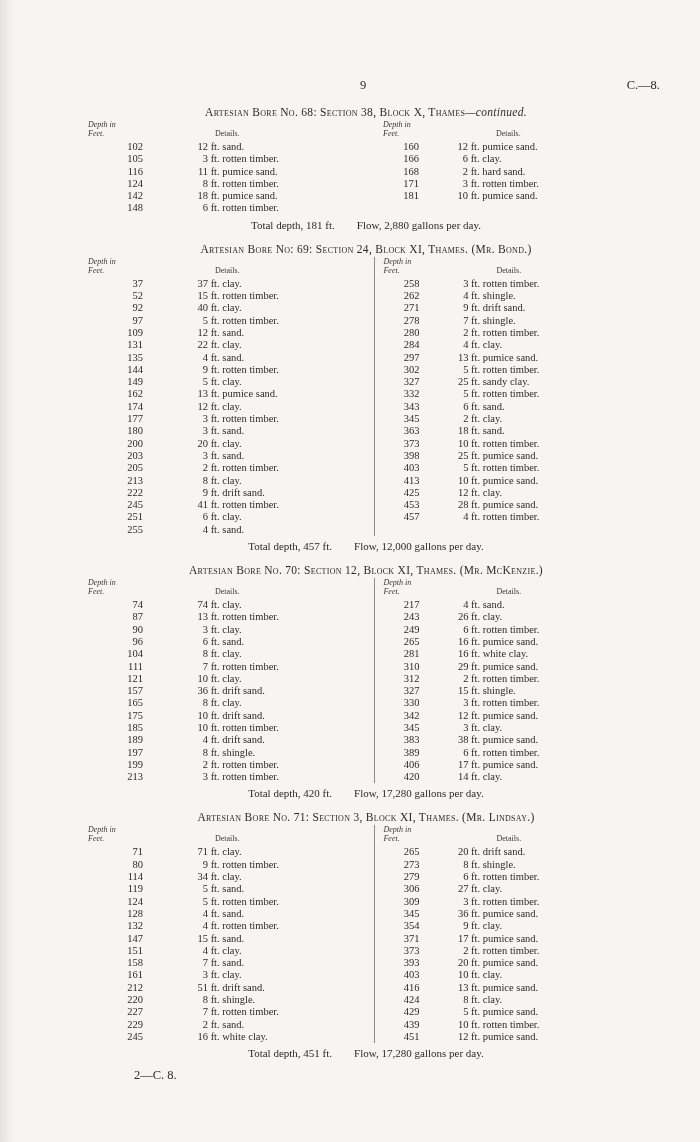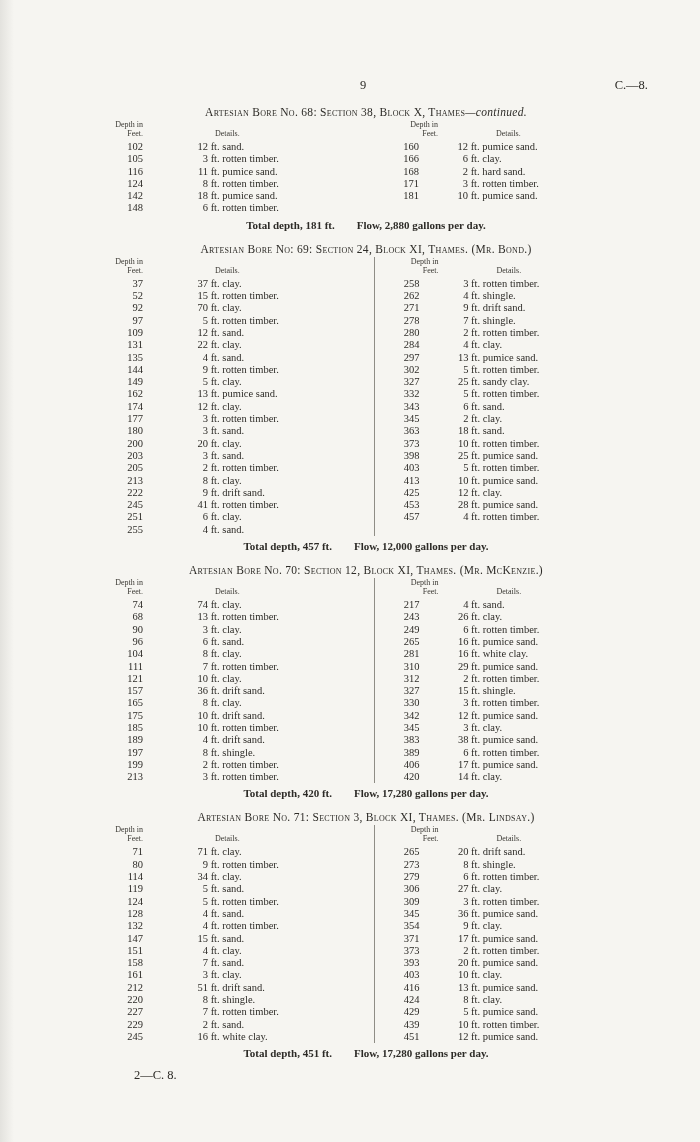--- a/index.html
+++ b/index.html
@@ -11,48 +11,48 @@
     overflow: hidden;
     position: relative;
   }
   .scan-edge {
     position: absolute; left: 0; top: 0; bottom: 0; width: 14px;
     background: linear-gradient(90deg, rgba(60,58,52,0.10), rgba(60,58,52,0));
     pointer-events: none;
   }
   .page-head { position: relative; margin-top: 78px; height: 16px; font-size: 12.5px; }
   .page-num { position: absolute; left: 360px; }
-  .doc-ref  { position: absolute; right: 52px; }
+  .doc-ref  { position: absolute; right: 40px; }
   .content { margin-left: 88px; width: 556px; }
 
   .bore { margin-top: 12px; }
   .bore-title { text-align: center; font-size: 11.5px; letter-spacing: 0.3px; white-space: nowrap; font-family: Liberation Serif, serif; }
   .sc { font-variant: small-caps; }
   .cont { font-style: italic; }
 
   .bore-table { display: flex; margin-top: 2px; }
   .half { width: 287px; }
   .half.right { width: 269px; }
   .divided .half.right { border-left: 1px solid #8f8d86; }
 
   .col-heads { display: flex; align-items: flex-end; font-size: 8px; line-height: 9px; color: #3a3833; margin-bottom: 3px; }
-  .h-depth { width: 55px; text-align: right; }
+  .h-depth { width: 55px; text-align: left; font-style: italic; }
   .h-depth div { white-space: nowrap; }
   .left  .h-details { margin-left: 72px; }
   .right .h-depth { margin-left: 8px; }
   .right .h-details { margin-left: 58px; }
 
   .row { display: flex; font-size: 10.5px; line-height: 12.3px; height: 12.3px; white-space: nowrap; }
   .depth { width: 55px; text-align: right; }
   .right .depth { width: 40px; margin-left: 4px; }
   .left  .detail { margin-left: 50px; }
   .right .detail { margin-left: 34px; }
   .qty { display: inline-block; width: 15px; text-align: right; }
 
-  .total-line { text-align: center; font-size: 11px; margin-top: 4px; font-weight: bold; }
+  .total-line { text-align: center; font-size: 11px; margin-top: 4px; }
   .flow { margin-left: 22px; }
 
   .footer { margin-left: 46px; margin-top: 9px; font-size: 12.5px; }
 </style>
 </head>
 <body>
 
 <div class="scan-edge"></div>
 
 <div class="page-head">
@@ -152,21 +152,21 @@
             <div class="row">
               <span class="depth">37</span>
               <span class="detail"><span class="qty">37</span> ft. clay.</span>
             </div>
             <div class="row">
               <span class="depth">52</span>
               <span class="detail"><span class="qty">15</span> ft. rotten timber.</span>
             </div>
             <div class="row">
               <span class="depth">92</span>
-              <span class="detail"><span class="qty">70</span> ft. clay.</span>
+              <span class="detail"><span class="qty">40</span> ft. clay.</span>
             </div>
             <div class="row">
               <span class="depth">97</span>
               <span class="detail"><span class="qty">5</span> ft. rotten timber.</span>
             </div>
             <div class="row">
               <span class="depth">109</span>
               <span class="detail"><span class="qty">12</span> ft. sand.</span>
             </div>
             <div class="row">
@@ -342,21 +342,21 @@
             <div>Feet.</div>
           </div>
           <div class="h-details">Details.</div>
         </div>
         <div class="rows">
             <div class="row">
               <span class="depth">74</span>
               <span class="detail"><span class="qty">74</span> ft. clay.</span>
             </div>
             <div class="row">
-              <span class="depth">68</span>
+              <span class="depth">87</span>
               <span class="detail"><span class="qty">13</span> ft. rotten timber.</span>
             </div>
             <div class="row">
               <span class="depth">90</span>
               <span class="detail"><span class="qty">3</span> ft. clay.</span>
             </div>
             <div class="row">
               <span class="depth">96</span>
               <span class="detail"><span class="qty">6</span> ft. sand.</span>
             </div>

